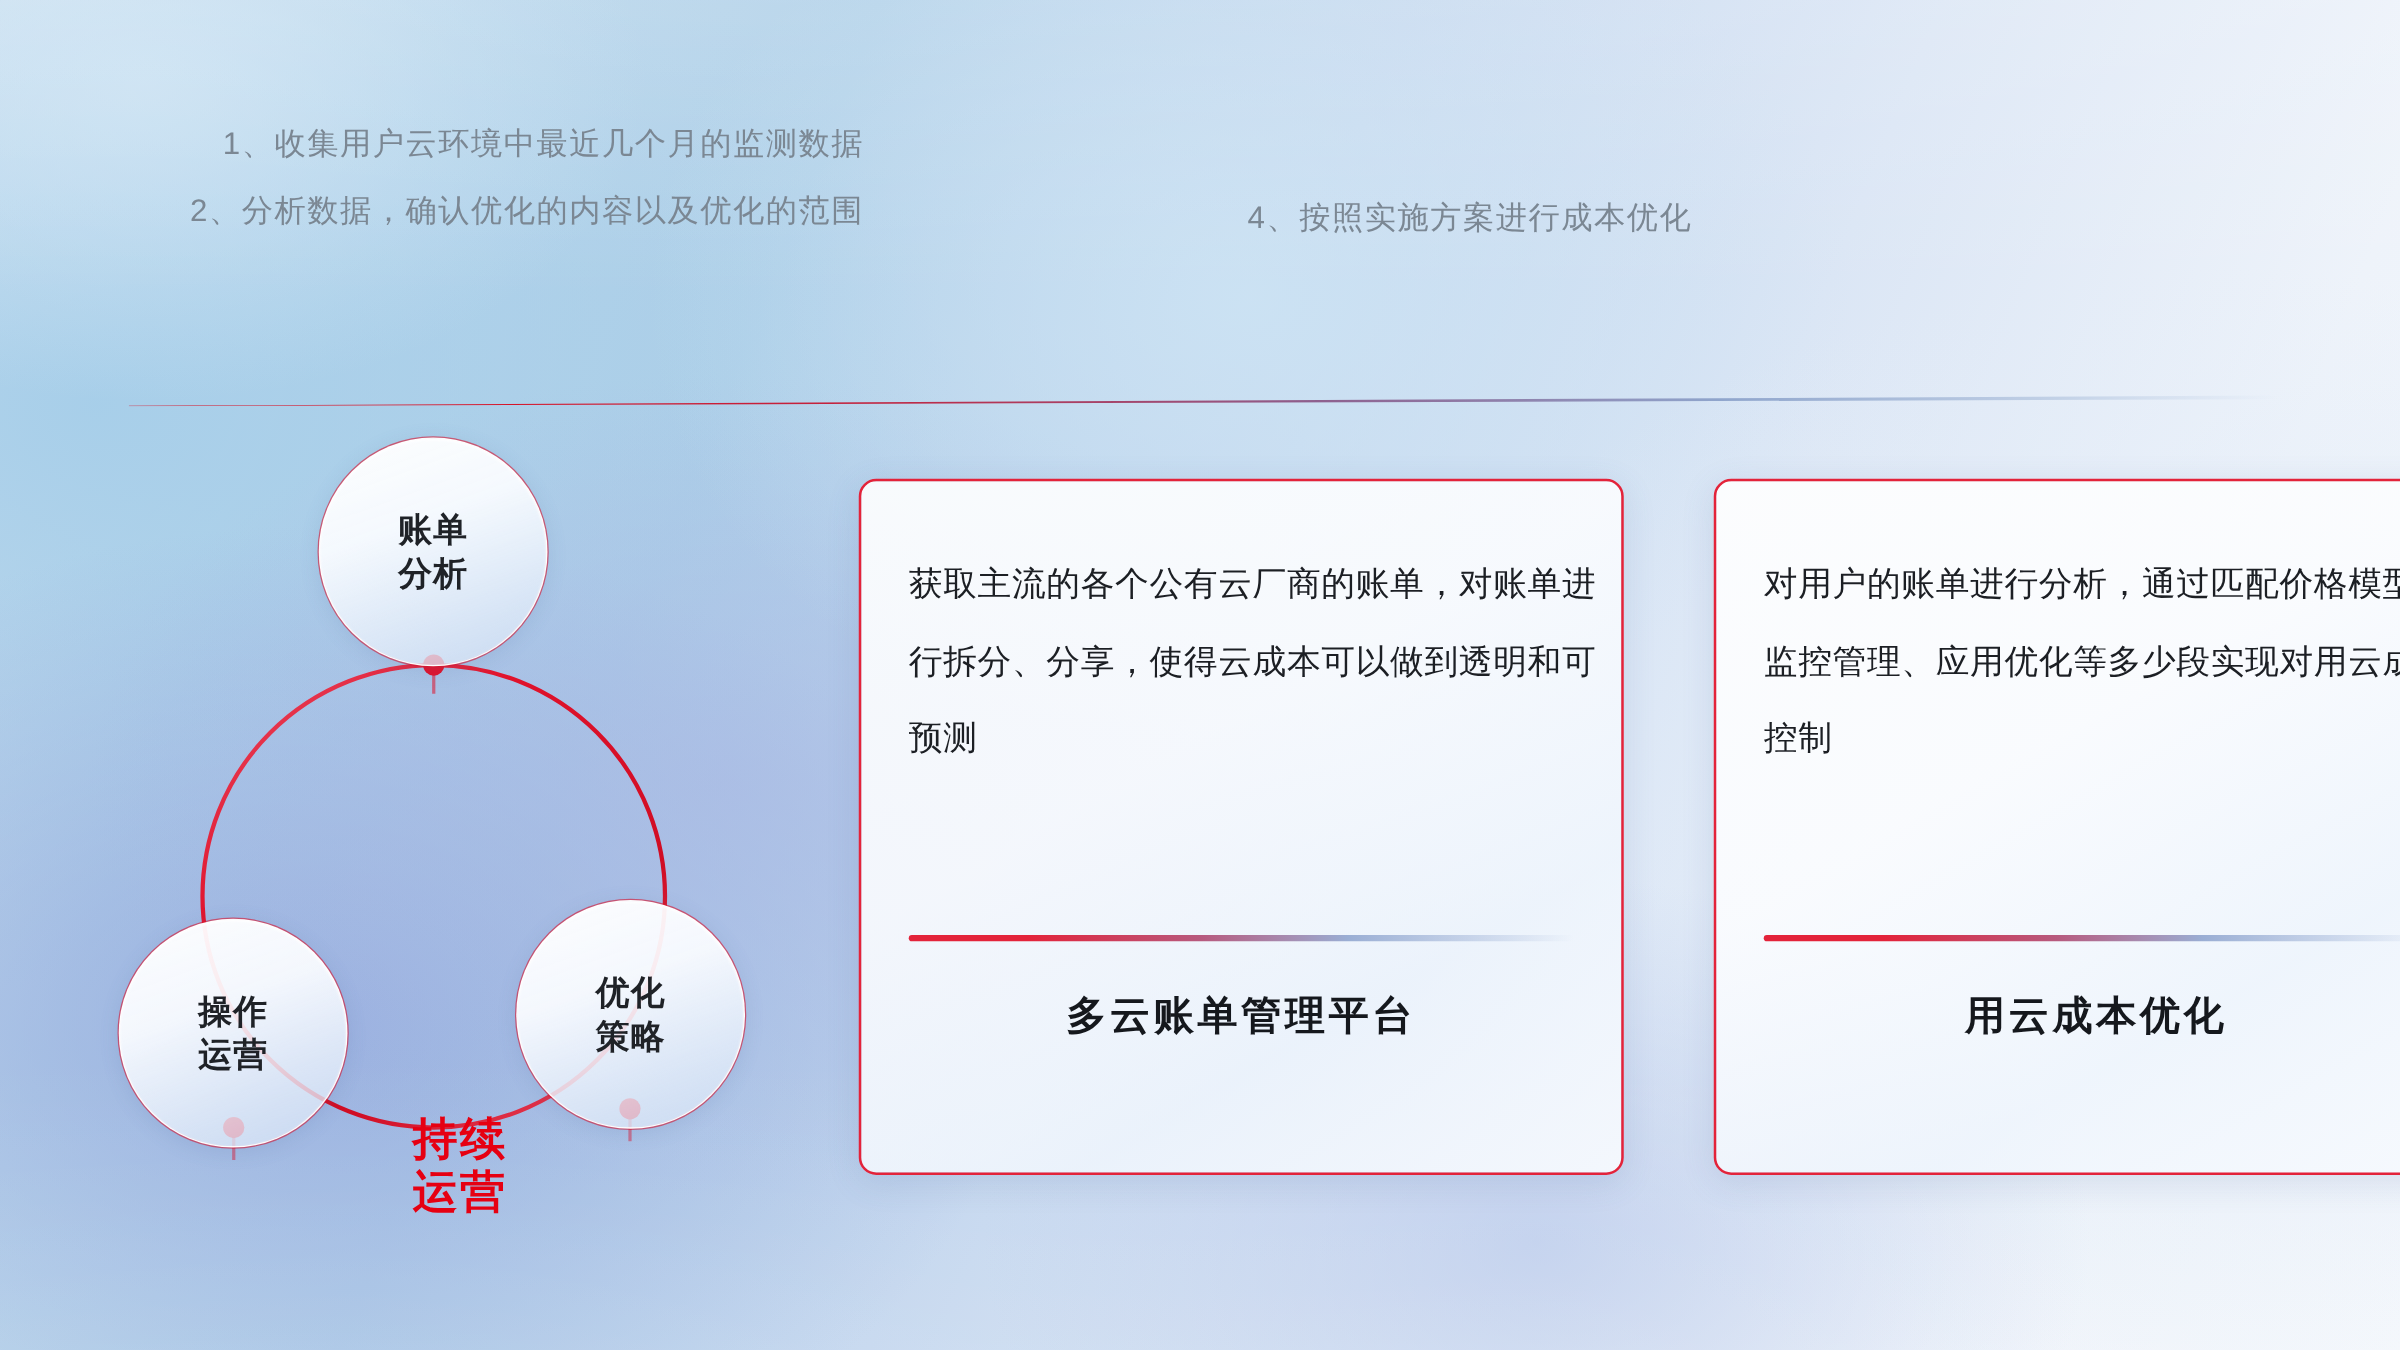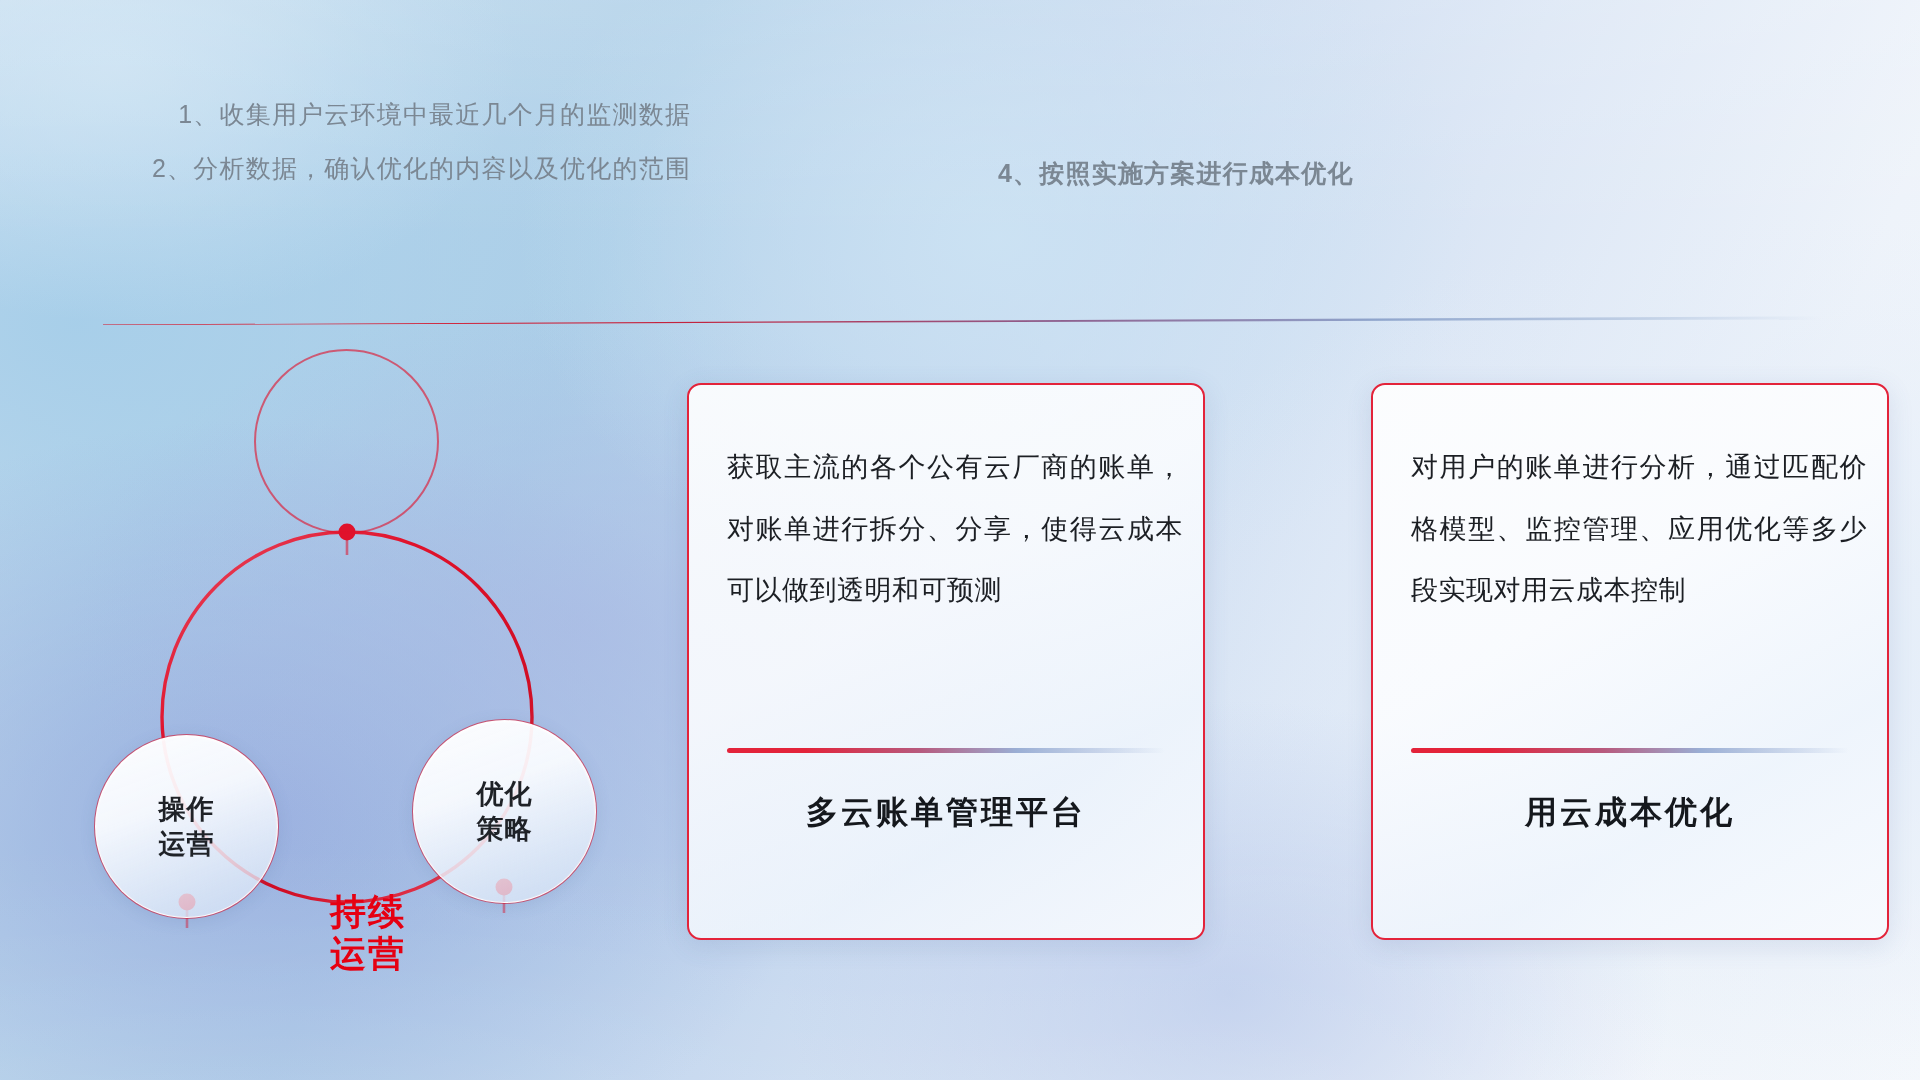--- a/index.html
+++ b/index.html
@@ -20,21 +20,21 @@
   .b5 { background:radial-gradient(ellipse 38% 52% at 52% 22%, rgba(205,228,244,.85) 0%, rgba(205,228,244,0) 66%); }
   .b6 { background:radial-gradient(ellipse 52% 62% at 92% 62%, rgba(226,236,248,.95) 0%, rgba(226,236,248,0) 68%); }
   .b7 { background:radial-gradient(ellipse 34% 40% at 64% 92%, rgba(176,194,232,.62) 0%, rgba(176,194,232,0) 68%); }
   .b8 { background:radial-gradient(ellipse 30% 34% at 6% 6%, rgba(206,228,244,.8) 0%, rgba(206,228,244,0) 70%); }
   .b9 { background:linear-gradient(180deg, rgba(255,255,255,.16) 0%, rgba(255,255,255,0) 22%, rgba(255,255,255,0) 78%, rgba(255,255,255,.10) 100%); }
 
   
   .steps { position:absolute; color:#7b8793; font-size:25px; letter-spacing:1.2px; white-space:nowrap; }
   .steps .row { margin-bottom:21px; }
   #steps-left  { left:152px; top:98px;text-align:right; }
-  #steps-right { left:998px; top:157px;font-weight:bold; }
+  #steps-right { left:998px; top:157px; }
 
   
   #divider { position:absolute; left:103px; top:316px; width:1720px; height:9px; }
 
   
   #venn { position:absolute; left:95px; top:350px; width:545px; height:605px; }
   .node {
     position:absolute; border-radius:50%;
     background:
       linear-gradient(160deg, rgba(255,255,255,.97) 0%, rgba(250,252,255,.93) 38%, rgba(226,236,249,.80) 78%, rgba(212,226,245,.72) 100%);
@@ -50,21 +50,21 @@
 
   #ring-svg { position:absolute; left:0; top:0; width:545px; height:605px; overflow:visible; }
   #center-label {
     position:absolute; left:273px; top:583px; transform:translate(-50%,-50%);
     color:#e60012; font-size:36px; font-weight:900; line-height:1.18;
     text-align:left; letter-spacing:2px; white-space:nowrap;
   }
 
   
   .card {
-    position:absolute; top:383px; width:518px; height:557px;
+    position:absolute; top:383px; width:612px; height:557px;
     border:2px solid #e3233a; border-radius:14px;
     background:linear-gradient(150deg, rgba(255,255,255,.90) 0%, rgba(252,253,255,.88) 40%, rgba(240,246,253,.86) 72%, rgba(247,250,254,.92) 100%);
     box-shadow:0 6px 26px rgba(70,100,155,.14);
     padding:52px 20px 0 38px;
   }
   #card-1 { left:687px; }
   #card-2 { left:1323px;margin-left:48px; }
   .card .body {
     font-size:27px; color:#1c1f24; line-height:2.28; letter-spacing:.5px;
     text-align:justify; text-justify:inter-ideograph;
@@ -140,20 +140,26 @@
     <g>
       <line x1="409" y1="537" x2="409" y2="563" stroke="#e0122b" stroke-width="2.6" opacity=".45"></line>
       <circle cx="409" cy="537" r="8.5" fill="#e0122b"></circle>
     </g>
 
     <circle cx="251.5" cy="91.5" r="91.5" fill="none" stroke="#e0122b" stroke-width="2" opacity=".62"></circle>
     <circle cx="91.5" cy="476.5" r="91.5" fill="none" stroke="#e0122b" stroke-width="2" opacity=".62"></circle>
     <circle cx="409.5" cy="461.5" r="91.5" fill="none" stroke="#e0122b" stroke-width="2" opacity=".62"></circle>
   </svg>
 
+  <div class="node" id="node-top">
+    <span>
+      <span>账单</span><br>
+      <span>分析</span>
+    </span>
+  </div>
 
   <div class="node" id="node-left">
     <span>
       <span>操作</span><br>
       <span>运营</span>
     </span>
   </div>
 
   <div class="node" id="node-right">
     <span>

